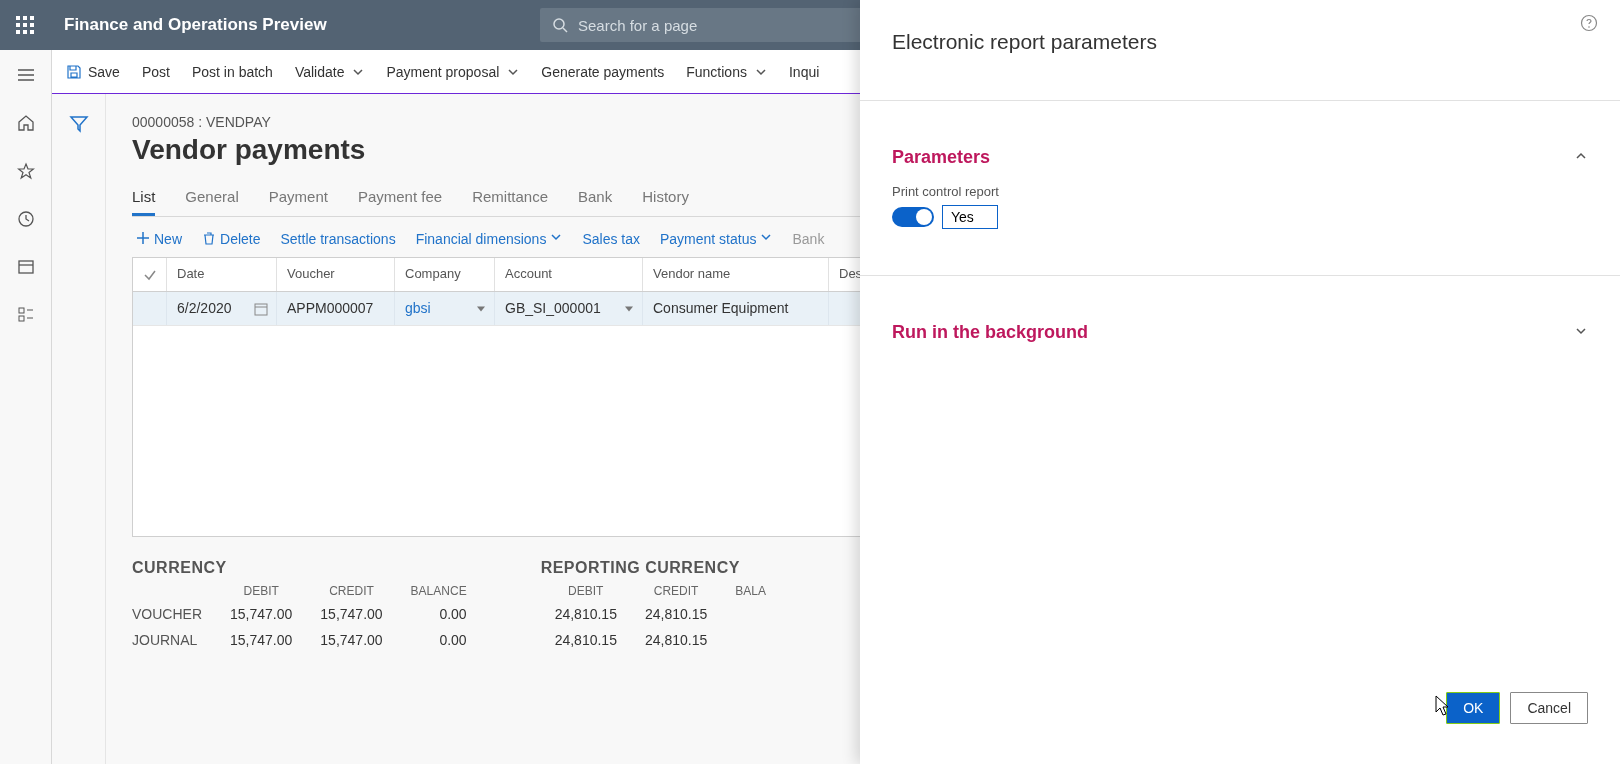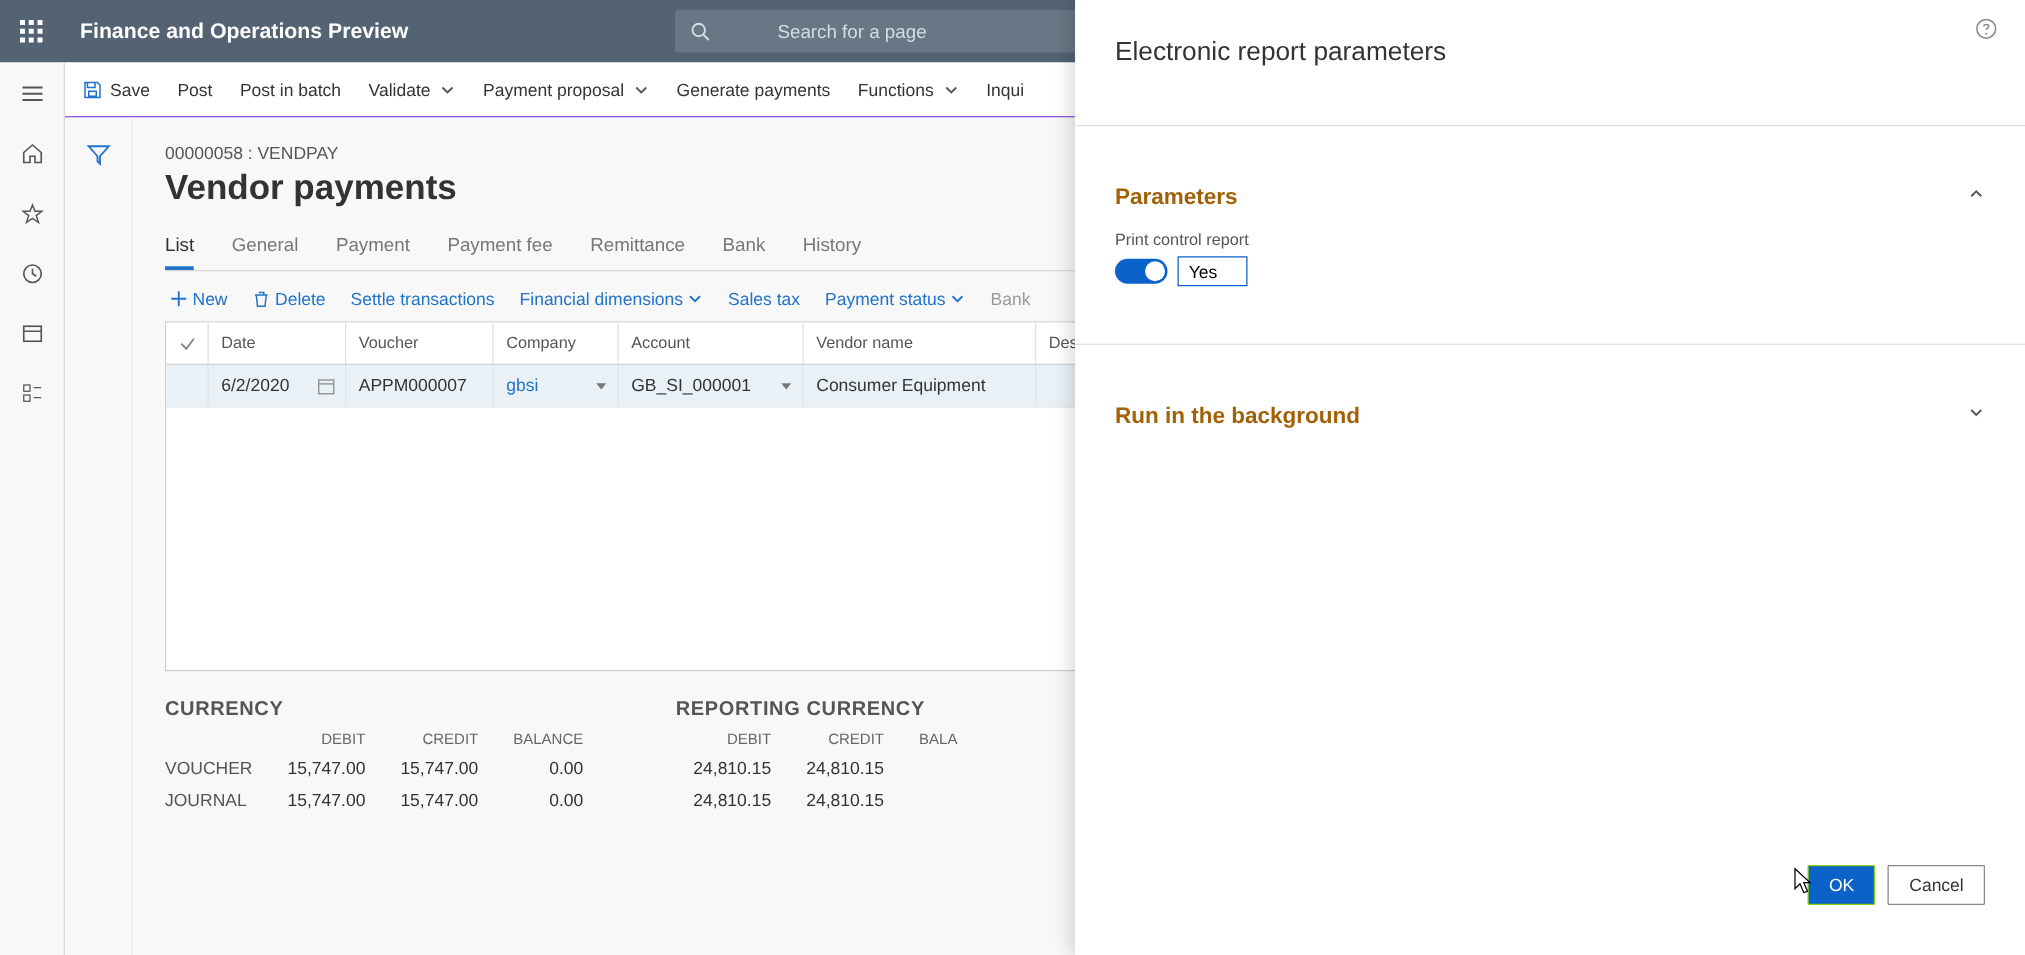--- a/index.html
+++ b/index.html
@@ -3,21 +3,21 @@
 <meta charset="utf-8">
 <style>
 * { box-sizing: border-box; margin: 0; padding: 0; font-family: "Segoe UI", Arial, sans-serif; }
 body { width: 1620px; height: 764px; overflow: hidden; background: #fff; position: relative; }
 
 .top-bar { height: 50px; background: #536373; display: flex; align-items: center; color: #fff; }
 .waffle { width: 50px; height: 50px; display: flex; align-items: center; justify-content: center; cursor: pointer; }
 .waffle-icon { display: grid; grid-template-columns: repeat(3,4px); grid-template-rows: repeat(3,4px); gap: 3px; }
 .waffle-icon span { width: 4px; height: 4px; background: #fff; }
 .app-title { font-size: 17px; font-weight: 600; margin-left: 14px; }
-.search-box { margin-left: auto; margin-right: 0; background: #687785; height: 34px; width: 325px; border-radius: 2px; display: flex; align-items: center; padding: 0 12px; position: relative; gap: 44px; }
+.search-box { margin-left: auto; margin-right: 0; background: #687785; height: 34px; width: 325px; border-radius: 2px; display: flex; align-items: center; padding: 0 12px; position: relative; }
 .search-box svg { margin-right: 10px; }
 .search-box span { color: #d6dde2; font-size: 15px; }
 
 .left-rail { position: absolute; left: 0; top: 50px; width: 52px; height: 714px; border-right: 1px solid #d8d8d8; display: flex; flex-direction: column; align-items: center; padding-top: 14px; gap: 26px; background: #f8f8f8; }
 .left-rail-item { width: 22px; height: 22px; display: flex; align-items: center; justify-content: center; color: #555; cursor: pointer; }
 
 .action-bar { position: absolute; left: 52px; top: 50px; right: 0; height: 44px; border-bottom: 1px solid #6d28d9; display: flex; align-items: center; padding-left: 14px; gap: 22px; font-size: 14px; color: #333; background:#fff; }
 .action-item { display: flex; align-items: center; gap: 6px; cursor: pointer; }
 .action-item.save { color: #333; }
 .action-item .chev { margin-left: 2px; }
@@ -27,21 +27,21 @@
 
 .content { position: absolute; left: 106px; top: 94px; right: 0; bottom: 0; padding: 20px 26px 0 26px; background:#f8f8f8; }
 .breadcrumb { font-size: 14px; color: #555; margin-bottom: 4px; }
 .page-title { font-size: 28px; color: #333; font-weight: 600; margin-bottom: 14px; }
 
 .tabs { display: flex; gap: 30px; border-bottom: 1px solid #d8d8d8; margin-bottom: 14px; }
 .tab { padding: 8px 0; font-size: 15px; color: #777; cursor: pointer; }
 .tab.active { color: #333; border-bottom: 3px solid #2173c9; font-weight: 500; }
 
 .grid-actions { display: flex; gap: 20px; align-items: center; font-size: 14px; color: #2173c9; margin-bottom: 10px; padding-left: 4px; }
-.grid-action { display: flex; align-items: center; gap: 4px; cursor:pointer; }
+.grid-action { display: flex; gap: 4px; cursor:pointer; }
 .grid-action.muted { color: #999; }
 
 .grid { border: 1px solid #cfcfcf; background: #fff; height: 280px; overflow: hidden; }
 .grid-head { display: flex; height: 34px; border-bottom: 1px solid #cfcfcf; background: #fff; font-size: 13px; color: #555; }
 .grid-head > div { padding: 8px 10px; border-right: 1px solid #e1e1e1; }
 .grid-row { display: flex; height: 34px; background: #e9f1f7; font-size: 14px; color: #333; border-bottom:1px solid #e6e6e6;}
 .grid-row > div { padding: 8px 10px; border-right: 1px solid #dde6ee; position: relative; }
 .col-check { width: 34px; display:flex; align-items:center; justify-content:center; }
 .col-date { width: 110px; }
 .col-voucher { width: 118px; }
@@ -49,32 +49,32 @@
 .col-account { width: 148px; }
 .col-vendor { width: 186px; }
 .col-desc { width: 80px; }
 .cell-link { color: #2173c9; }
 .cell-drop::after { content: ""; position: absolute; right: 9px; top: 50%; transform: translateY(-50%); border-left:4px solid transparent; border-right:4px solid transparent; border-top:5px solid #777; }
 .cell-cal svg { position:absolute; right:8px; top:50%; transform:translateY(-50%); }
 
 .totals { margin-top: 22px; display: flex; gap: 60px; font-size: 13px; }
 .totals-block-title { font-size: 16px; color: #555; font-weight: 600; letter-spacing: .5px; margin-bottom: 4px; }
 .totals table { border-collapse: collapse; }
-.totals th { font-weight: 400; color: #666; padding: 3px 14px; text-align: right; font-size: 12px; }
+.totals th { font-weight: 400; color: #666; padding: 3px 14px; text-align: center; font-size: 12px; }
 .totals td { padding: 5px 14px; text-align: right; font-size: 14px; color: #333; }
 .totals td.label { text-align: left; color: #555; padding-left:0; }
 
 
 .panel { position: absolute; top: 0; right: 0; width: 760px; height: 764px; background: #fff; box-shadow: -4px 0 14px rgba(0,0,0,.15); z-index: 50; display: flex; flex-direction: column; gap: 28px; }
 .panel-help { position: absolute; top: 14px; right: 22px; color: #666; cursor:pointer; }
 .panel-title { font-size: 21px; color: #333; padding: 30px 32px 18px; font-weight: 500; }
 .panel-sep { height: 1px; background: #e1e1e1; }
 .panel-section { padding: 18px 32px; }
 .panel-section-head { display: flex; justify-content: space-between; align-items: center; cursor: pointer; margin-bottom: 16px; }
-.panel-section-head .pst { font-size: 18px; font-weight: 600; color: #a16207; }
+.panel-section-head .pst { font-size: 18px; font-weight: 600; color: #be185d; }
 .panel-section-head .carrot { color: #555; }
 .field-label { font-size: 13px; color: #555; margin-bottom: 6px; }
 .toggle-row { display: flex; align-items: center; gap: 8px; }
 .toggle { width: 42px; height: 20px; border-radius: 10px; background: #0b62c9; position: relative; cursor:pointer; }
 .toggle::after { content: ""; position: absolute; right: 2px; top: 2px; width: 16px; height: 16px; border-radius: 50%; background: #fff; }
 .toggle-val { border: 1px solid #0b62c9; padding: 3px 8px; font-size: 14px; min-width: 56px; }
 .panel-footer { margin-top: auto; display: flex; justify-content: flex-end; gap: 10px; padding: 0 32px 40px; }
 .btn { height: 32px; padding: 0 16px; font-size: 14px; border-radius: 1px; cursor: pointer; }
 .btn-primary { background: #0b62c9; border: 1px solid #84cc16; color: #fff; }
 .btn-secondary { background: #fff; border: 1px solid #888; color: #333; }

